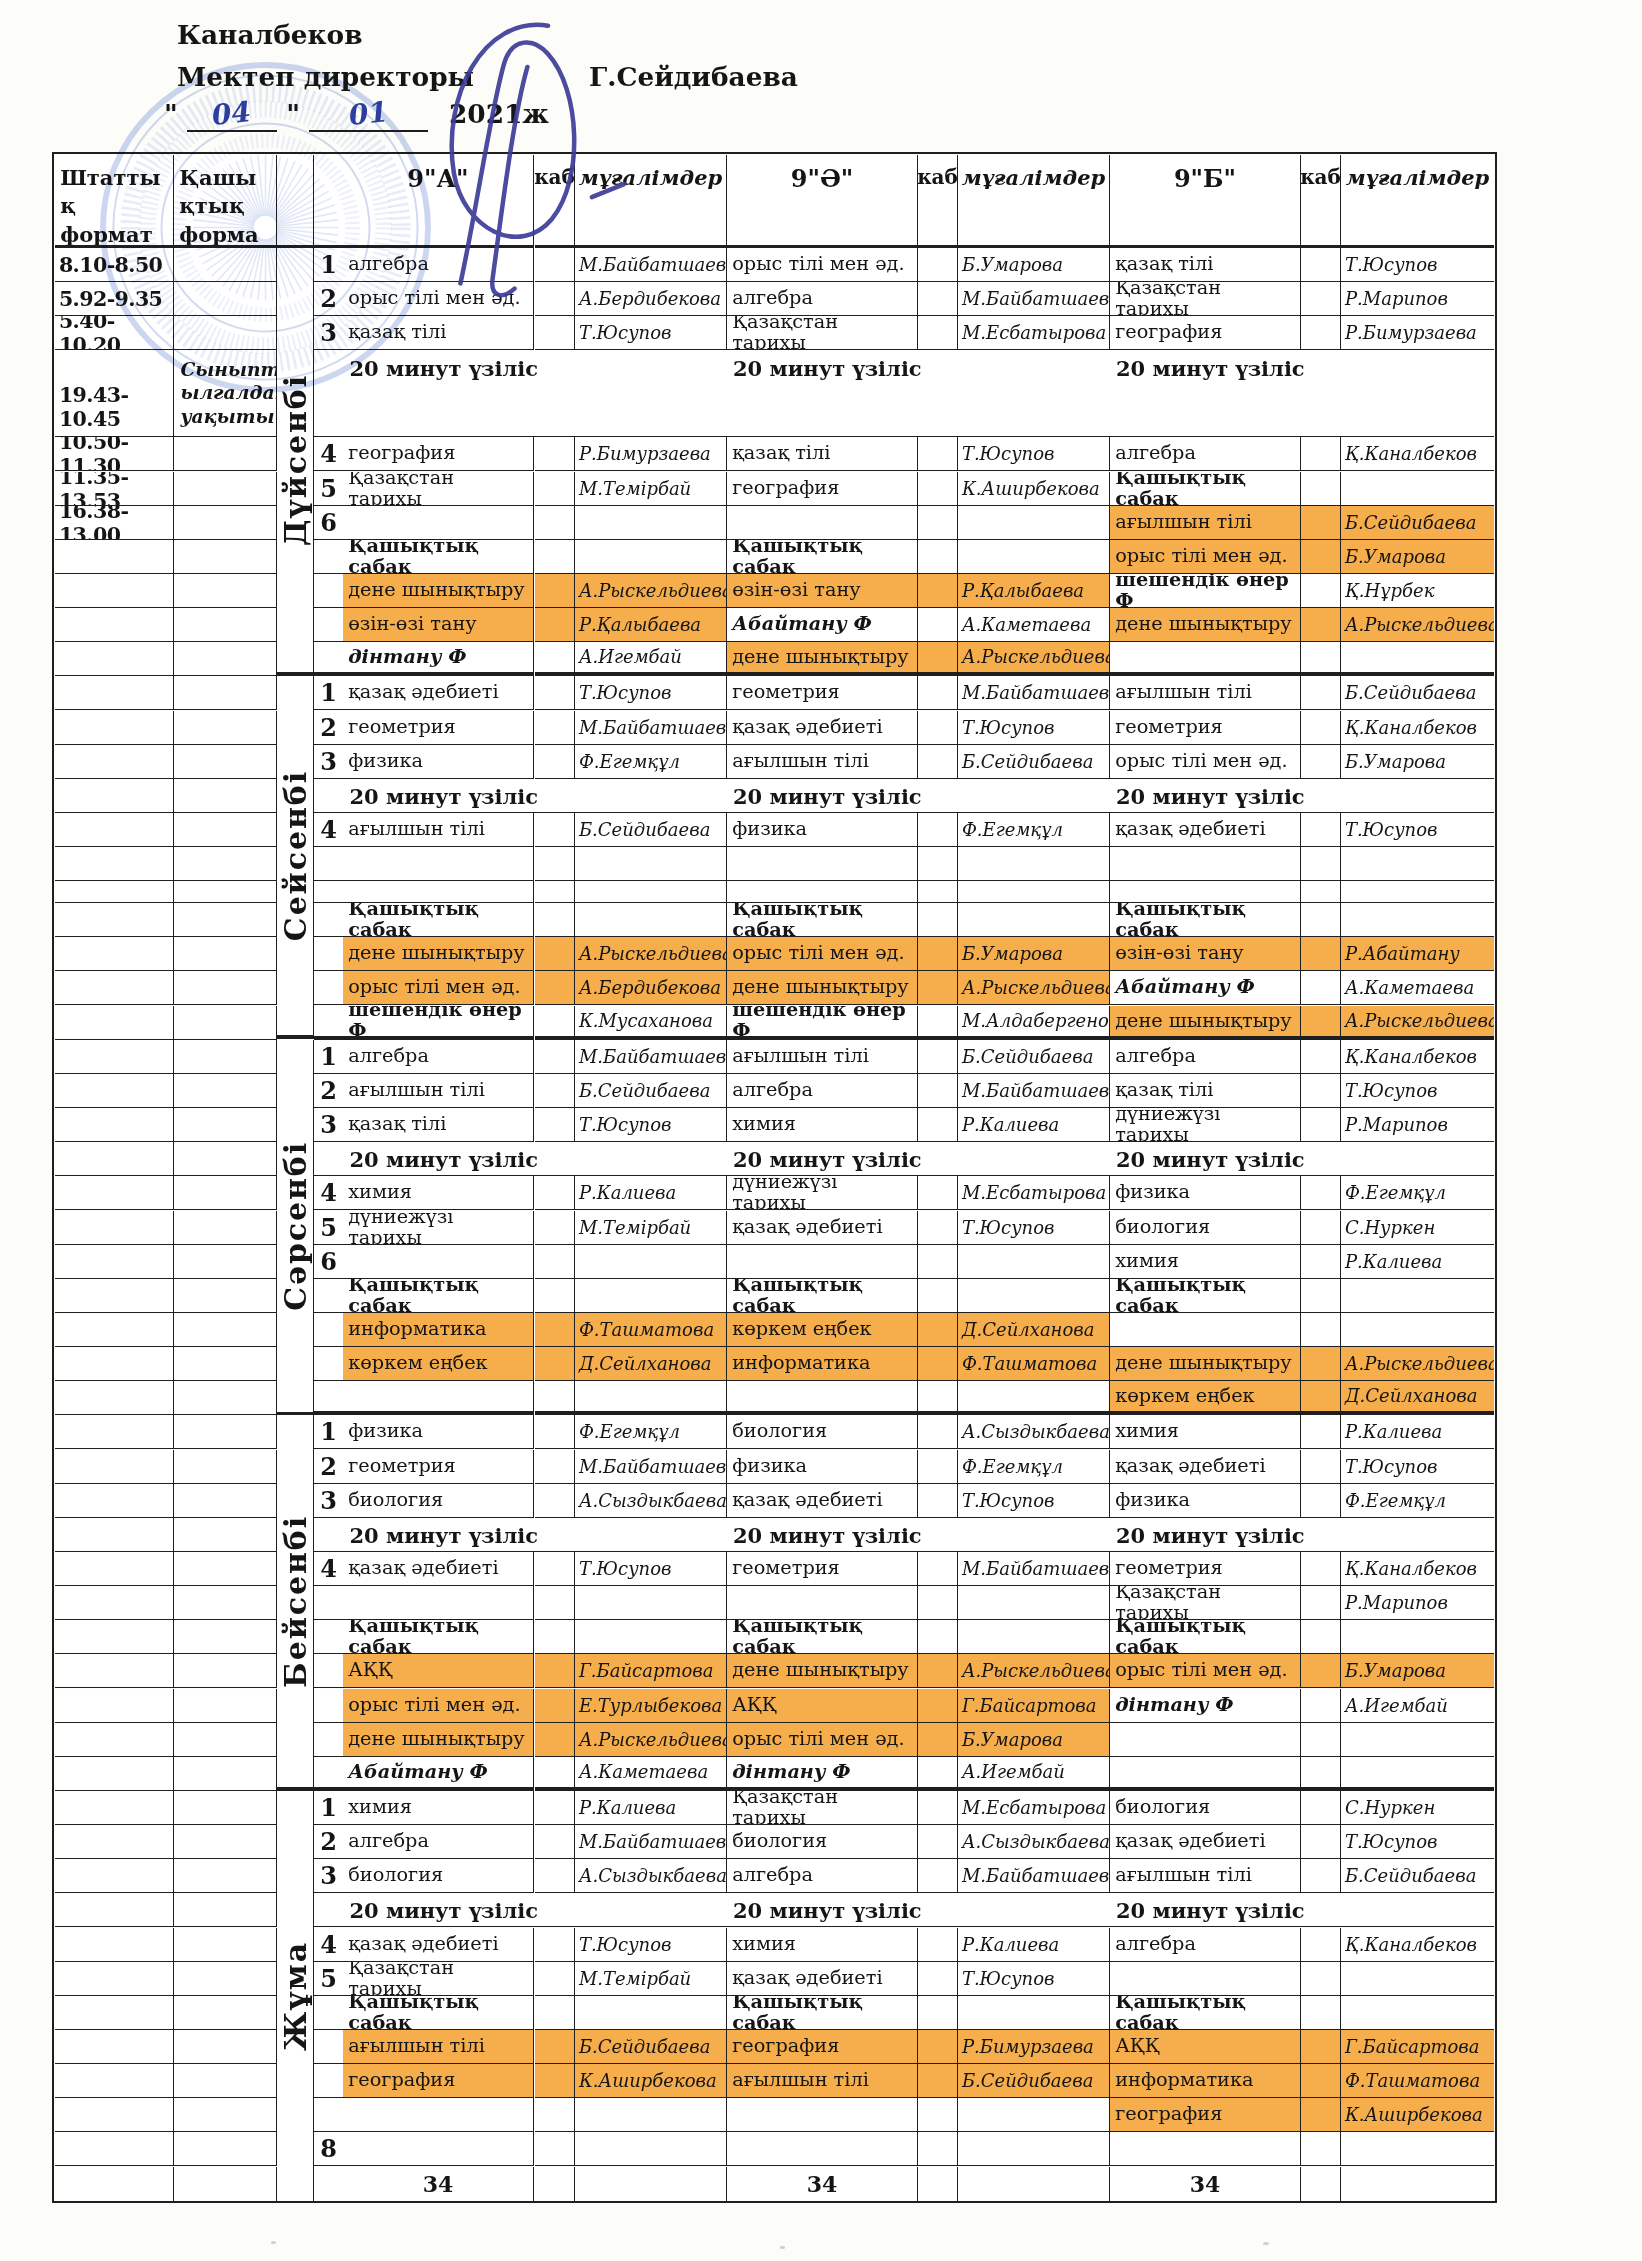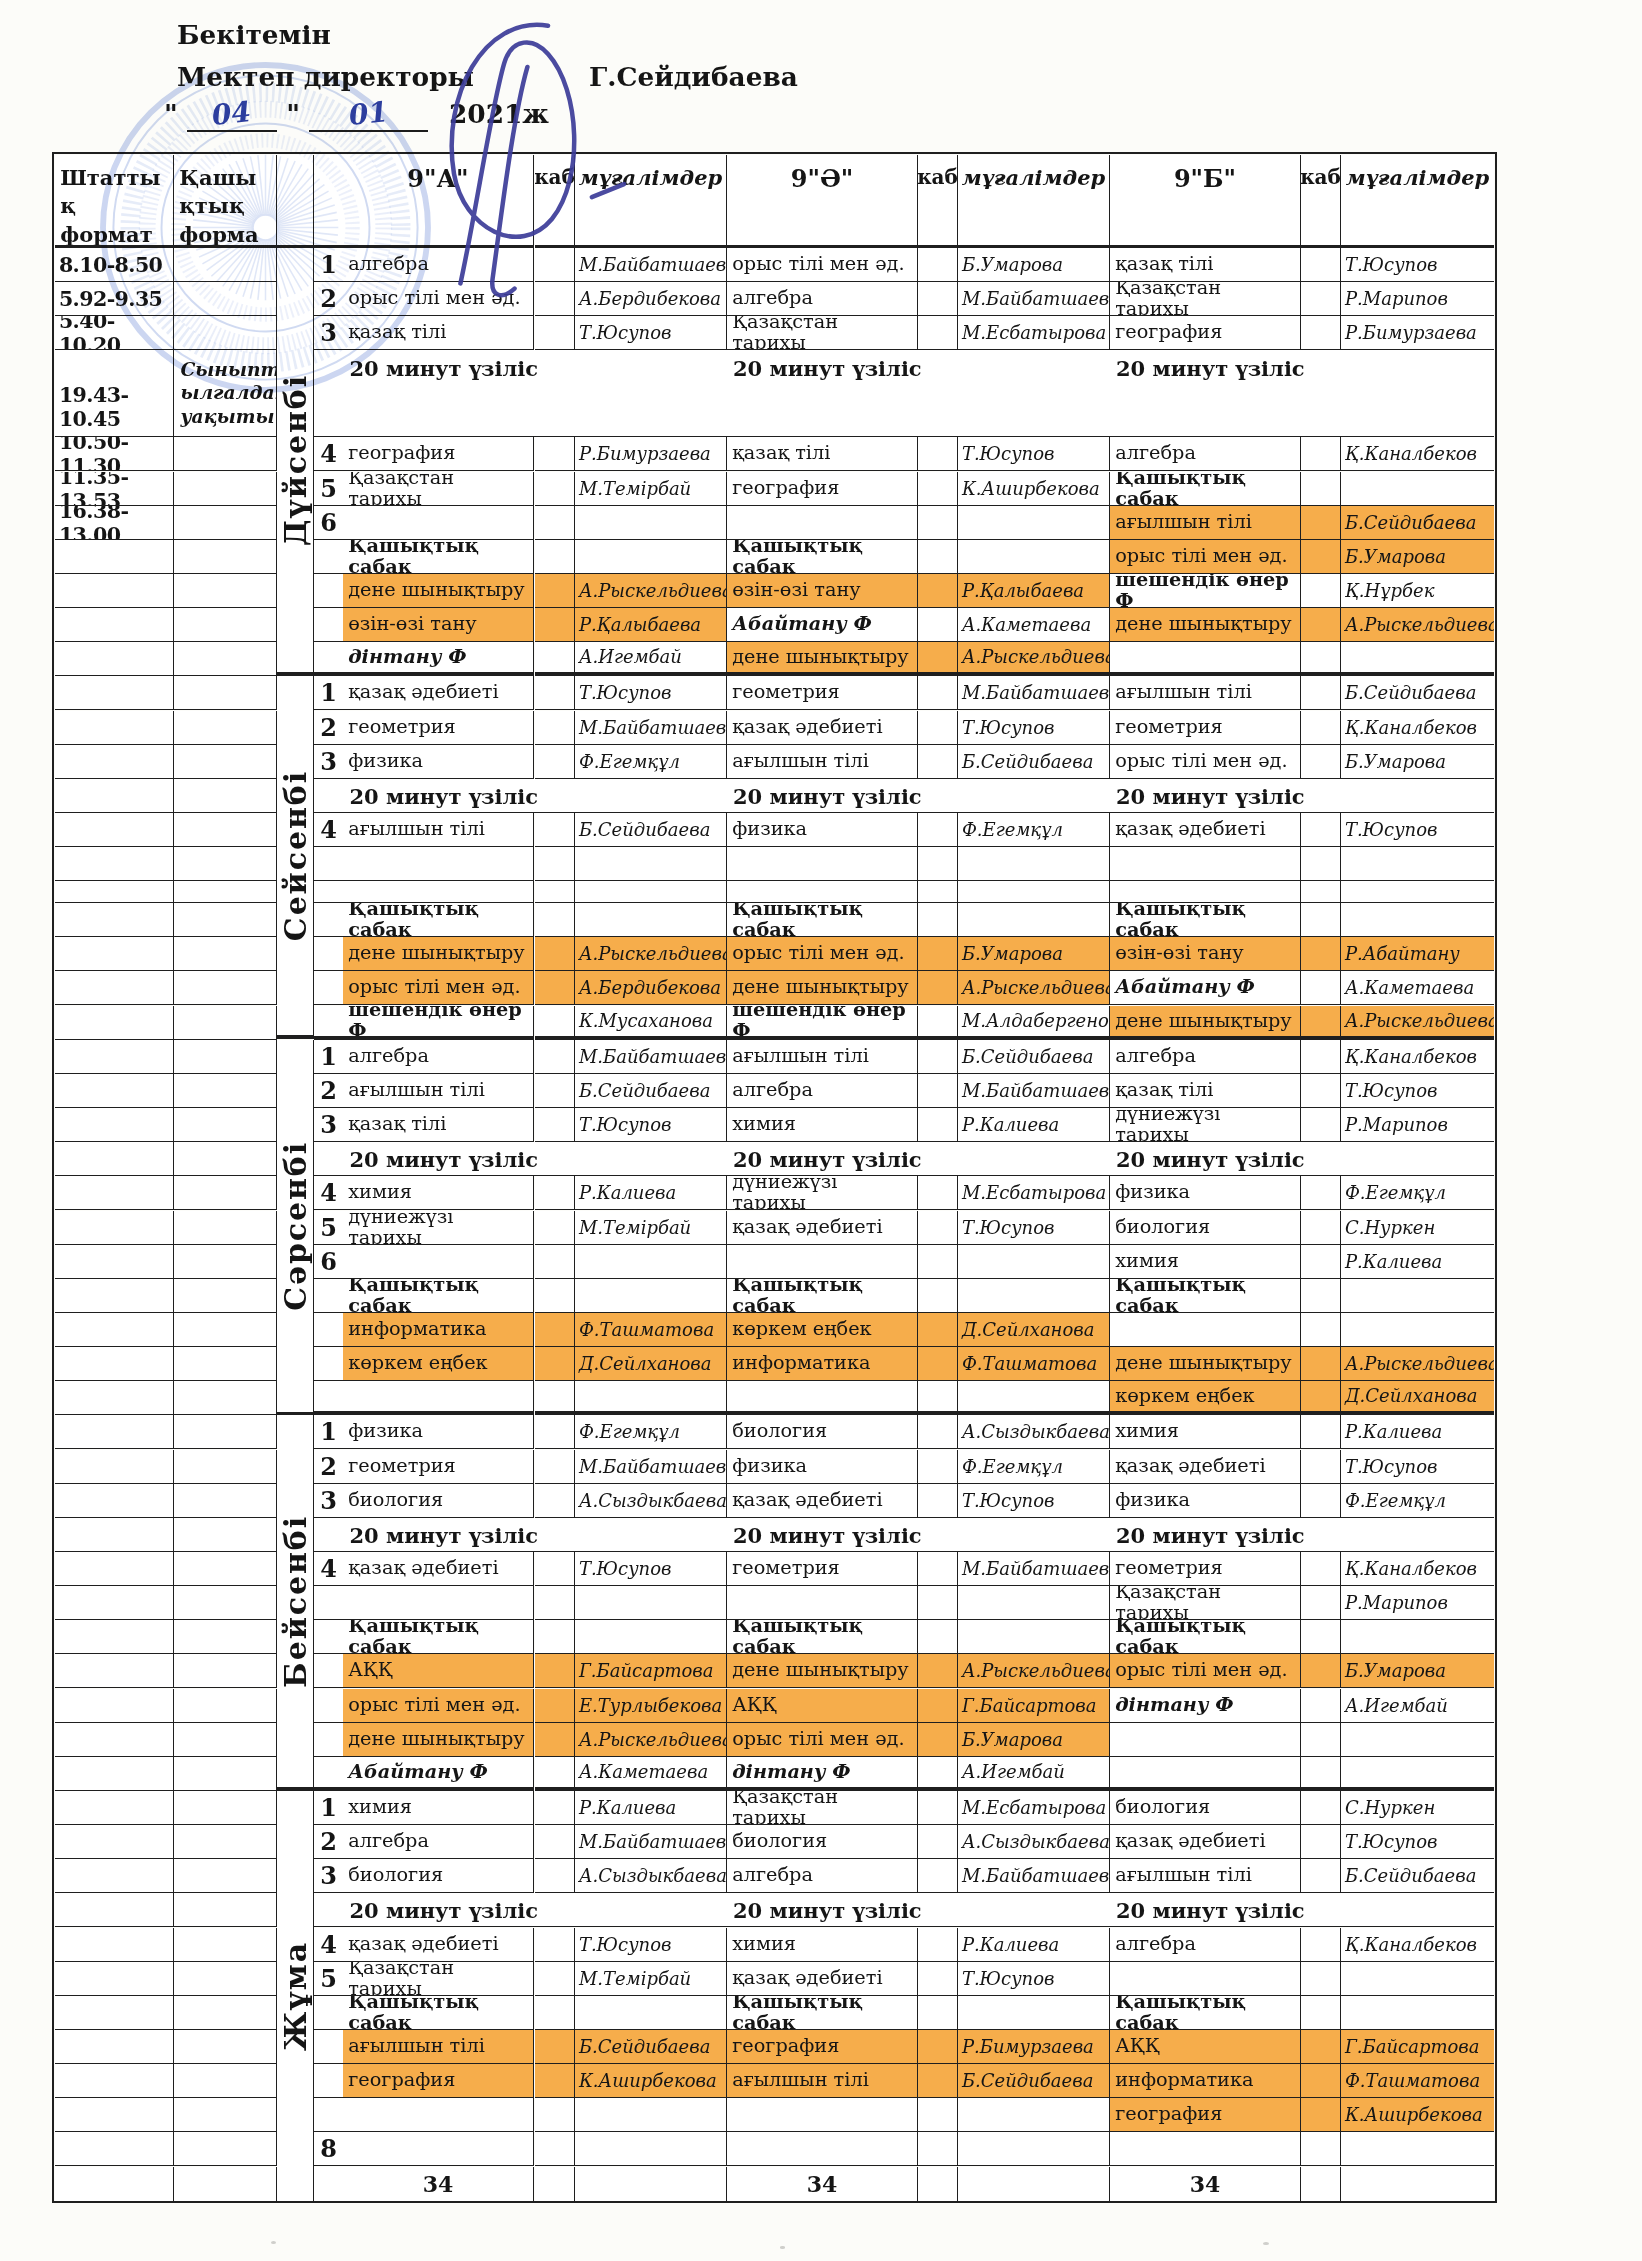--- a/index.html
+++ b/index.html
@@ -52,21 +52,21 @@
   #signature,#stamp{position:absolute;pointer-events:none;}
   #stamp{mix-blend-mode:multiply;z-index:30;}
   #signature{z-index:45;}
   .speck{position:absolute;background:#9a9a94;border-radius:50%;opacity:.45;}
 </style>
 </head>
 <body>
 
 <div id="page">
 
-  <div class="appr" style="left:177px;top:19.3px;">Бекітемін</div>
+  <div class="appr" style="left:177px;top:19.3px;">Каналбеков</div>
   <div class="appr" style="left:177px;top:61px;">Мектеп директоры</div>
   <div class="appr" style="left:589px;top:61px;">Г.Сейдибаева</div>
 
   <div class="appr dateline" style="left:164px;top:97px;">
     <span>"</span>
     <span class="ul" style="width:90px;"><span class="hand">04</span></span>
     <span>"</span>
     <span class="ul" style="width:119px;"><span class="hand">01</span></span>
     <span style="margin-left:11.6px;">2021ж</span>
   </div>

